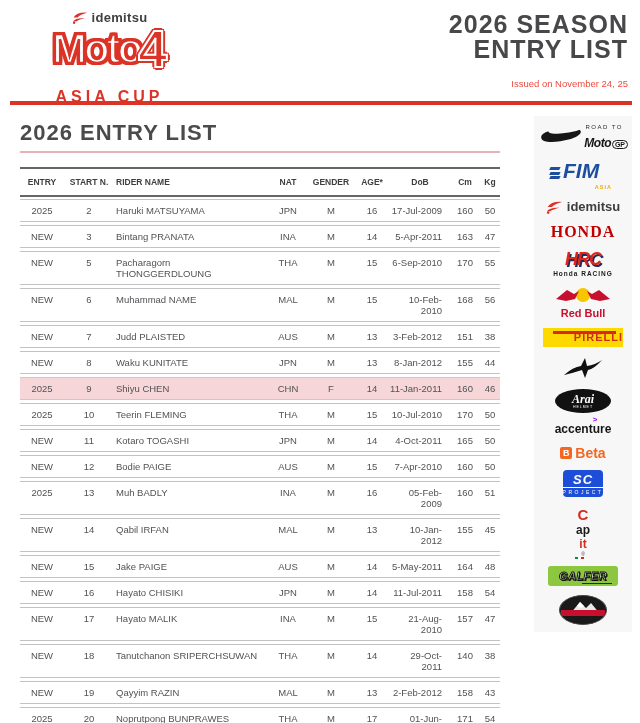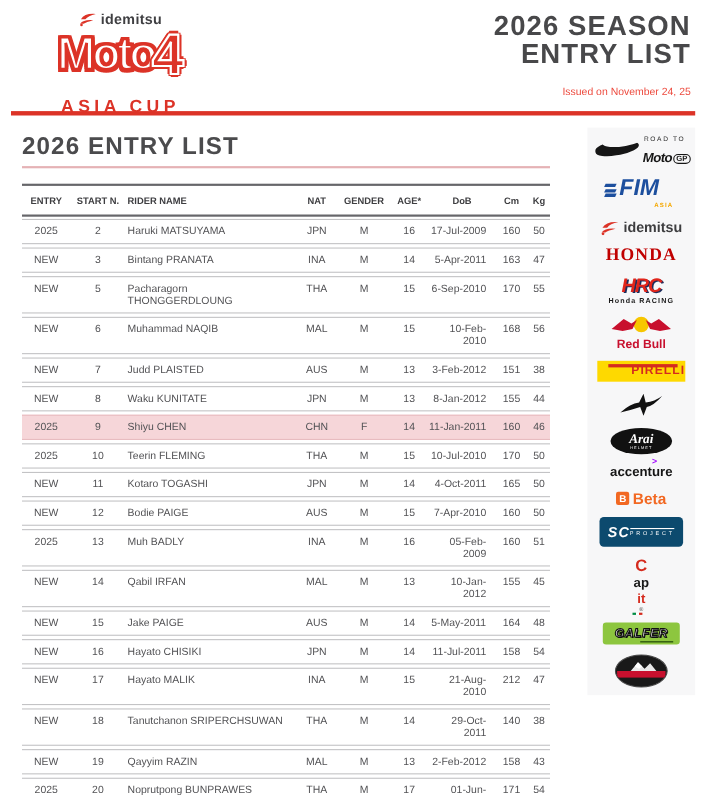--- a/index.html
+++ b/index.html
@@ -102,22 +102,22 @@
 
   .acc { position:relative; }
   .acc-txt { font-size:12px; font-weight:600; color:#161616; }
   .acc-gt { position:absolute; right:14px; top:-7px; font-size:8px; font-weight:900; color:#a100ff; }
 
   .beta { flex-direction:row; gap:3px; }
   .beta-box { width:12px; height:12px; background:#f26822; border-radius:2px; color:#fff;
               font-size:9px; font-weight:900; text-align:center; line-height:12px; }
   .beta-txt { font-size:14px; font-weight:900; color:#f26822; }
 
-  .sc { width:76px; height:27px; background:#0c4a6e; border-radius:4px; display:flex;
-        flex-direction:row; align-items:center; justify-content:center; }
+  .sc { width:40px; height:27px; background:#1d4ed8; border-radius:4px; display:flex;
+        flex-direction:column; align-items:center; justify-content:center; }
   .sc-txt { font-size:13px; font-weight:900; font-style:italic; color:#fff; line-height:13px;
             letter-spacing:1px; }
   .sc-sub { font-size:5px; color:#fff; letter-spacing:2.5px; border-top:1px solid #fff;
             margin-top:1px; padding-top:1px; }
 
   .capit { position:relative; white-space:nowrap; }
   .capit-c { font-size:15px; font-weight:900; color:#d52b1e; }
   .capit-ap { font-size:12px; font-weight:900; color:#1a1a1a; }
   .capit-it { font-size:12px; font-weight:900; color:#d52b1e; }
   .capit-r { font-size:5px; color:#444; vertical-align:super; }
@@ -207,21 +207,21 @@
     <span class="cell">THA</span>
     <span class="cell">M</span>
     <span class="cell">15</span>
     <span class="cell">6-Sep-2010</span>
     <span class="cell">170</span>
     <span class="cell">55</span>
   </div>
         <div class="grid row">
     <span class="cell">NEW</span>
     <span class="cell">6</span>
-    <span class="cell">Muhammad NAQIB</span>
+    <span class="cell">Muhammad NAME</span>
     <span class="cell">MAL</span>
     <span class="cell">M</span>
     <span class="cell">15</span>
     <span class="cell">10-Feb-2010</span>
     <span class="cell">168</span>
     <span class="cell">56</span>
   </div>
         <div class="grid row">
     <span class="cell">NEW</span>
     <span class="cell">7</span>
@@ -333,21 +333,21 @@
     <span class="cell">54</span>
   </div>
         <div class="grid row">
     <span class="cell">NEW</span>
     <span class="cell">17</span>
     <span class="cell">Hayato MALIK</span>
     <span class="cell">INA</span>
     <span class="cell">M</span>
     <span class="cell">15</span>
     <span class="cell">21-Aug-2010</span>
-    <span class="cell">212</span>
+    <span class="cell">157</span>
     <span class="cell">47</span>
   </div>
         <div class="grid row">
     <span class="cell">NEW</span>
     <span class="cell">18</span>
     <span class="cell">Tanutchanon SRIPERCHSUWAN</span>
     <span class="cell">THA</span>
     <span class="cell">M</span>
     <span class="cell">14</span>
     <span class="cell">29-Oct-2011</span>

